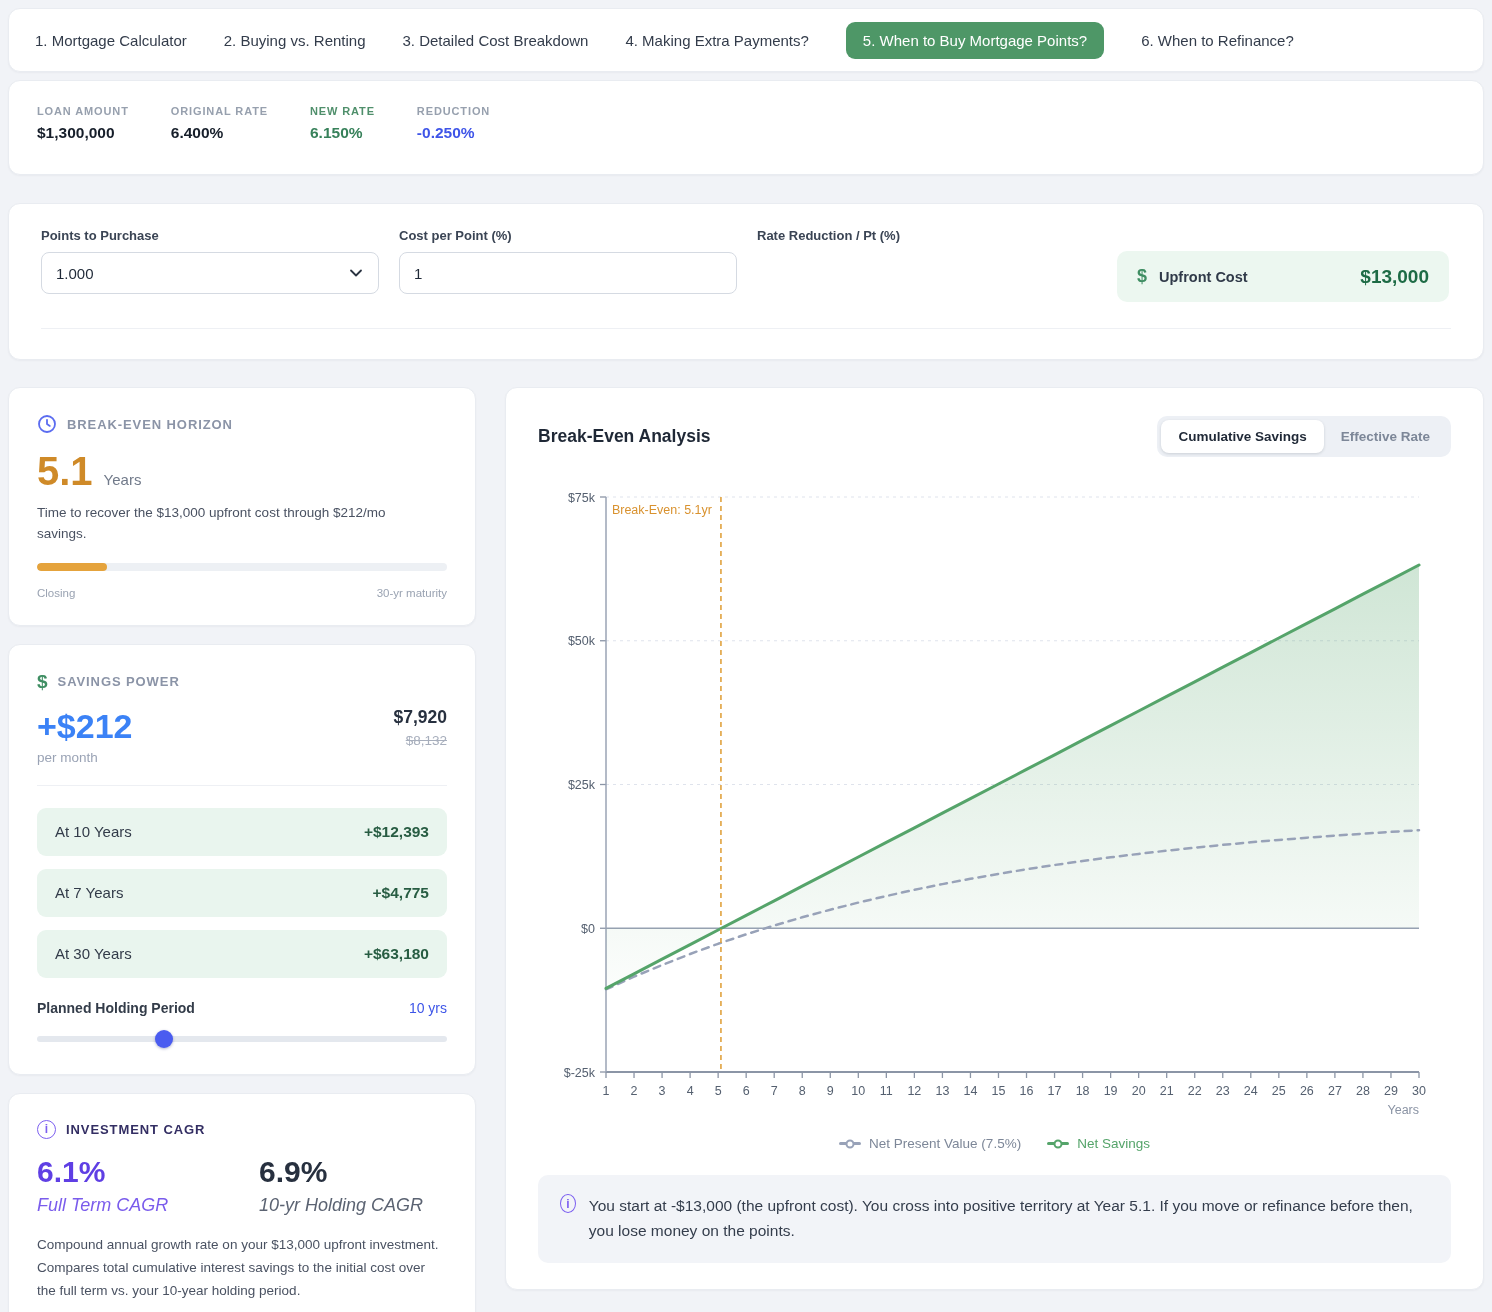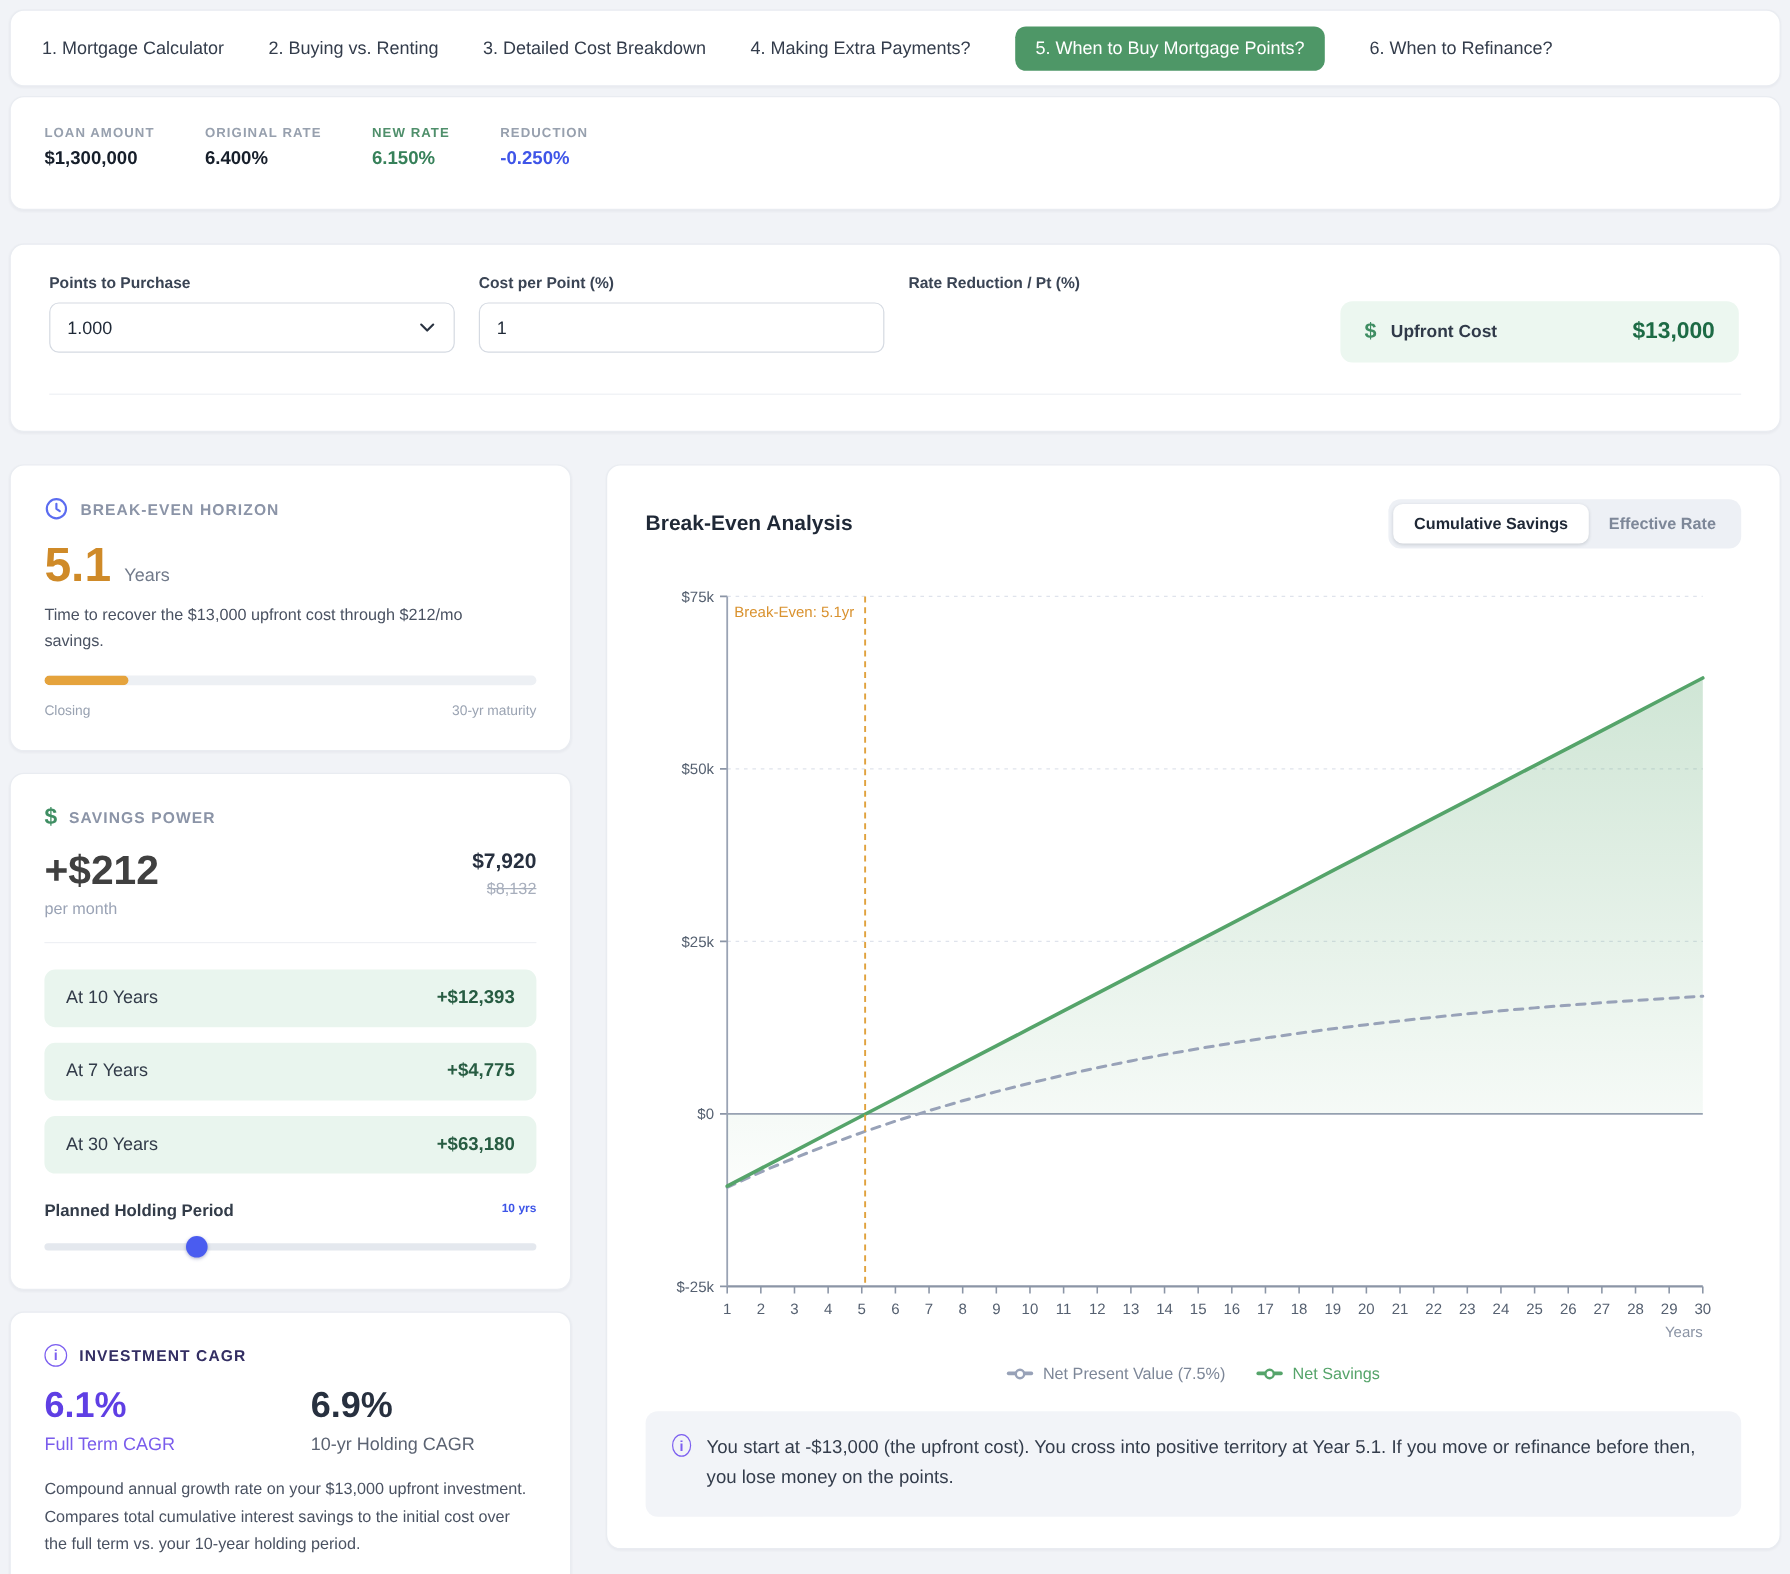--- a/index.html
+++ b/index.html
@@ -52,45 +52,45 @@
   .bignum { font-size:40px; font-weight:800; color:#cf8a28; }
   .bignum-unit { font-size:15px; color:#717a8a; }
   .desc { font-size:13.5px; color:#4a5262; line-height:1.55; margin-top:9px; max-width:390px; }
   .progress { margin-top:18px; height:8px; border-radius:4px; background:#edf0f4; overflow:hidden; }
   .progress > div { height:100%; background:#e5a33c; border-radius:4px; }
   .progress-labels { display:flex; justify-content:space-between; font-size:11.5px; color:#9aa3b2; margin-top:16px; }
 
   
   .dollar-icon { color:#3f8e63; font-size:19px; font-weight:700; }
   .sv-top { display:flex; justify-content:space-between; margin-top:14px; }
-  .sv-monthly { font-size:34px; font-weight:800; color:#404040; }
+  .sv-monthly { font-size:34px; font-weight:800; color:#3b82f6; }
   .sv-sub { font-size:13.5px; color:#9aa3b5; margin-top:4px; }
   .sv-pay-new { font-size:17.5px; font-weight:700; color:#27303f; text-align:right; }
   .sv-pay-old { font-size:13.5px; color:#a7aebc; text-decoration:line-through; text-align:right; margin-top:5px; }
   .sv-divider { border-top:1px solid #eef0f4; margin:20px 0 22px; }
   .sv-row { background:#e9f5ee; border-radius:9px; padding:15px 18px; display:flex; justify-content:space-between;
       align-items:center; margin-bottom:13px; }
   .sv-row .r-label { font-size:15px; color:#323b49; }
   .sv-row .r-value { font-size:15.5px; font-weight:800; color:#275c42; }
   .holding-row { display:flex; justify-content:space-between; align-items:center; margin-top:22px; }
   .holding-row .h-label { font-size:14px; font-weight:700; color:#333c49; }
-  .holding-row .h-value { font-size:10px; font-weight:700; color:#3d55e8;text-align:right; }
+  .holding-row .h-value { font-size:14px; font-weight:400; color:#3d55e8;text-align:right; }
   .slider { position:relative; height:18px; margin-top:14px; cursor:pointer; }
   .slider .track { position:absolute; top:6px; left:0; right:0; height:6px; border-radius:3px; background:#e4e8ee; }
   .slider .thumb { position:absolute; top:0; width:18px; height:18px; border-radius:50%; background:#4a5cf0;
       transform:translateX(-9px); box-shadow:0 1px 3px rgba(30,40,120,.35); }
 
   
   .info-icon { width:19px; height:19px; border:1.7px solid #7c5ff0; border-radius:50%; color:#7c5ff0;
       font-size:12px; font-weight:700; display:inline-flex; align-items:center; justify-content:center; font-style:normal; }
   .cagr-vals { display:flex; margin-top:16px;gap:34px; }
   .cagr-col { width:218px; }
   .cagr-col .c-val { font-size:30px; font-weight:800; color:#27303f; }
   .cagr-col.purple .c-val { color:#5f3fe4; }
-  .cagr-col .c-lbl { font-size:15px; color:#5b6372; margin-top:6px; }
+  .cagr-col .c-lbl { font-size:18px; color:#5b6372; margin-top:6px;font-style:italic; }
   .cagr-col.purple .c-lbl { color:#7a5cec; }
   .cagr-desc { font-size:13.5px; color:#4a5262; line-height:1.7; margin-top:18px; }
 
   
   .chart-card { padding:28px 32px 26px; }
   .chart-head { display:flex; justify-content:space-between; align-items:center; }
   .chart-title { font-size:17.5px; font-weight:800; color:#1f2836; }
   .toggle { background:#edf0f5; border-radius:10px; padding:4px; display:flex; }
   .toggle button { border:none; background:transparent; font-family:"Liberation Sans",sans-serif; font-size:13.5px;
       font-weight:700; color:#7d8798; padding:9px 17px; border-radius:8px; cursor:pointer; }

